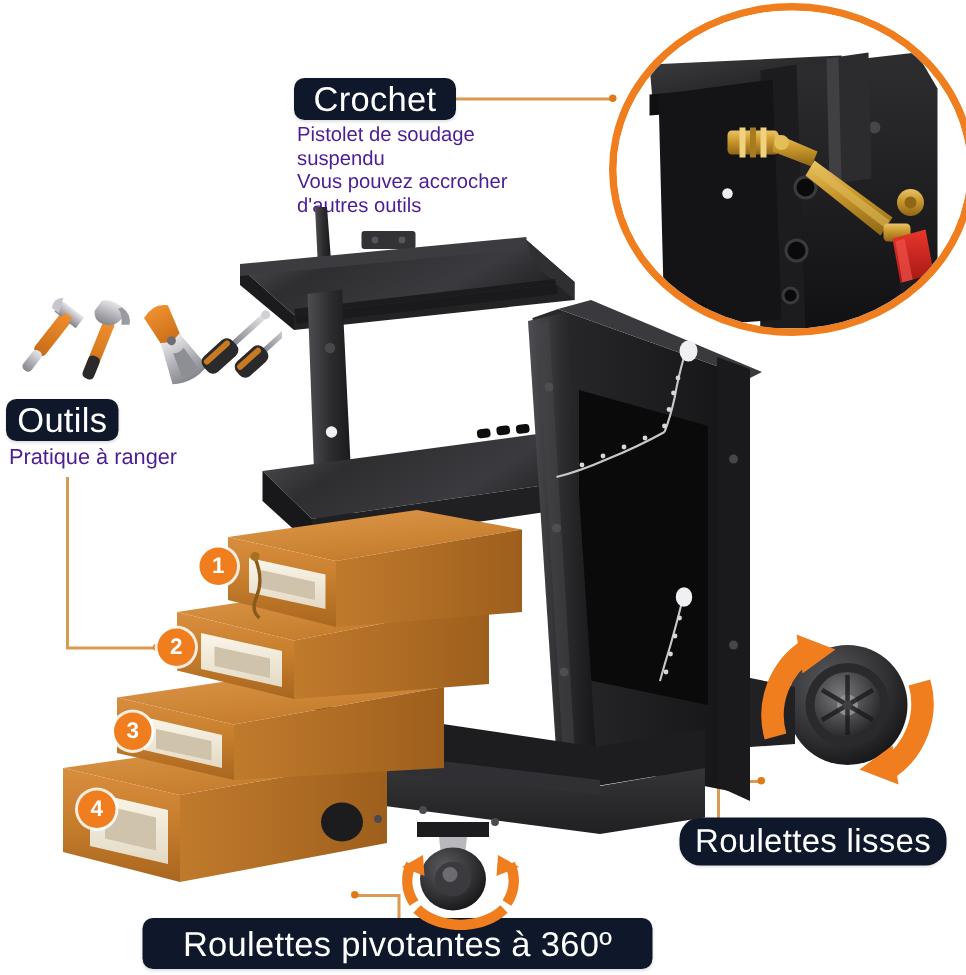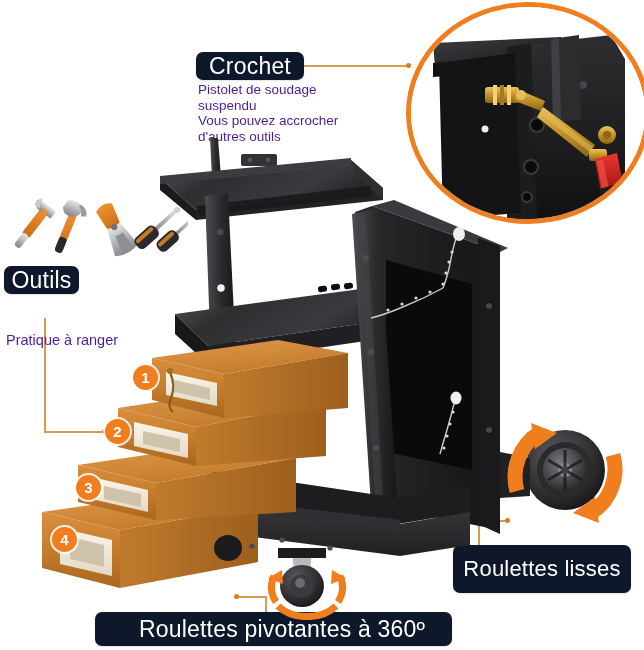--- a/index.html
+++ b/index.html
@@ -17,29 +17,29 @@
     color:#ffffff;
     border-radius:7px;
     font-weight:400;
     letter-spacing:.2px;
     display:flex;align-items:center;justify-content:center;
     white-space:nowrap;
     box-shadow:0 1px 2px rgba(0,0,0,.12);
   }
   #pill-crochet{left:196px;top:52px;width:108px;height:28px;font-size:23px;}
   #pill-outils{left:4px;top:266px;width:75px;height:28px;font-size:23px;}
-  #pill-roulettes-lisses{left:453px;top:545px;width:178px;height:48px;font-size:22px;}
-  #pill-roulettes-pivotantes{left:95px;top:612px;width:340px;height:34px;font-size:23px;padding-left:17px;}
+  #pill-roulettes-lisses{left:453px;top:545px;width:178px;height:32px;font-size:22px;border-radius:14px;}
+  #pill-roulettes-pivotantes{left:95px;top:612px;width:340px;height:34px;font-size:23px;}
 
   .subtext{
     position:absolute;color:#4c1d95;font-size:13.5px;line-height:15.5px;
     white-space:pre-line;
   }
   #crochet-desc{left:198px;top:82px;width:200px;}
-  #outils-desc{left:6px;top:298px;width:180px;font-size:14.5px;margin-top:35px;}
+  #outils-desc{left:6px;top:298px;width:180px;font-size:14.5px;}
 
   
   .line{position:absolute;background:#D99A52;}
   .line.h{height:1.6px;}
   .line.v{width:1.6px;}
   .dot{position:absolute;width:5px;height:5px;border-radius:50%;background:#E07A18;}
 
   
   .badge{
     position:absolute;width:25px;height:25px;border-radius:50%;

